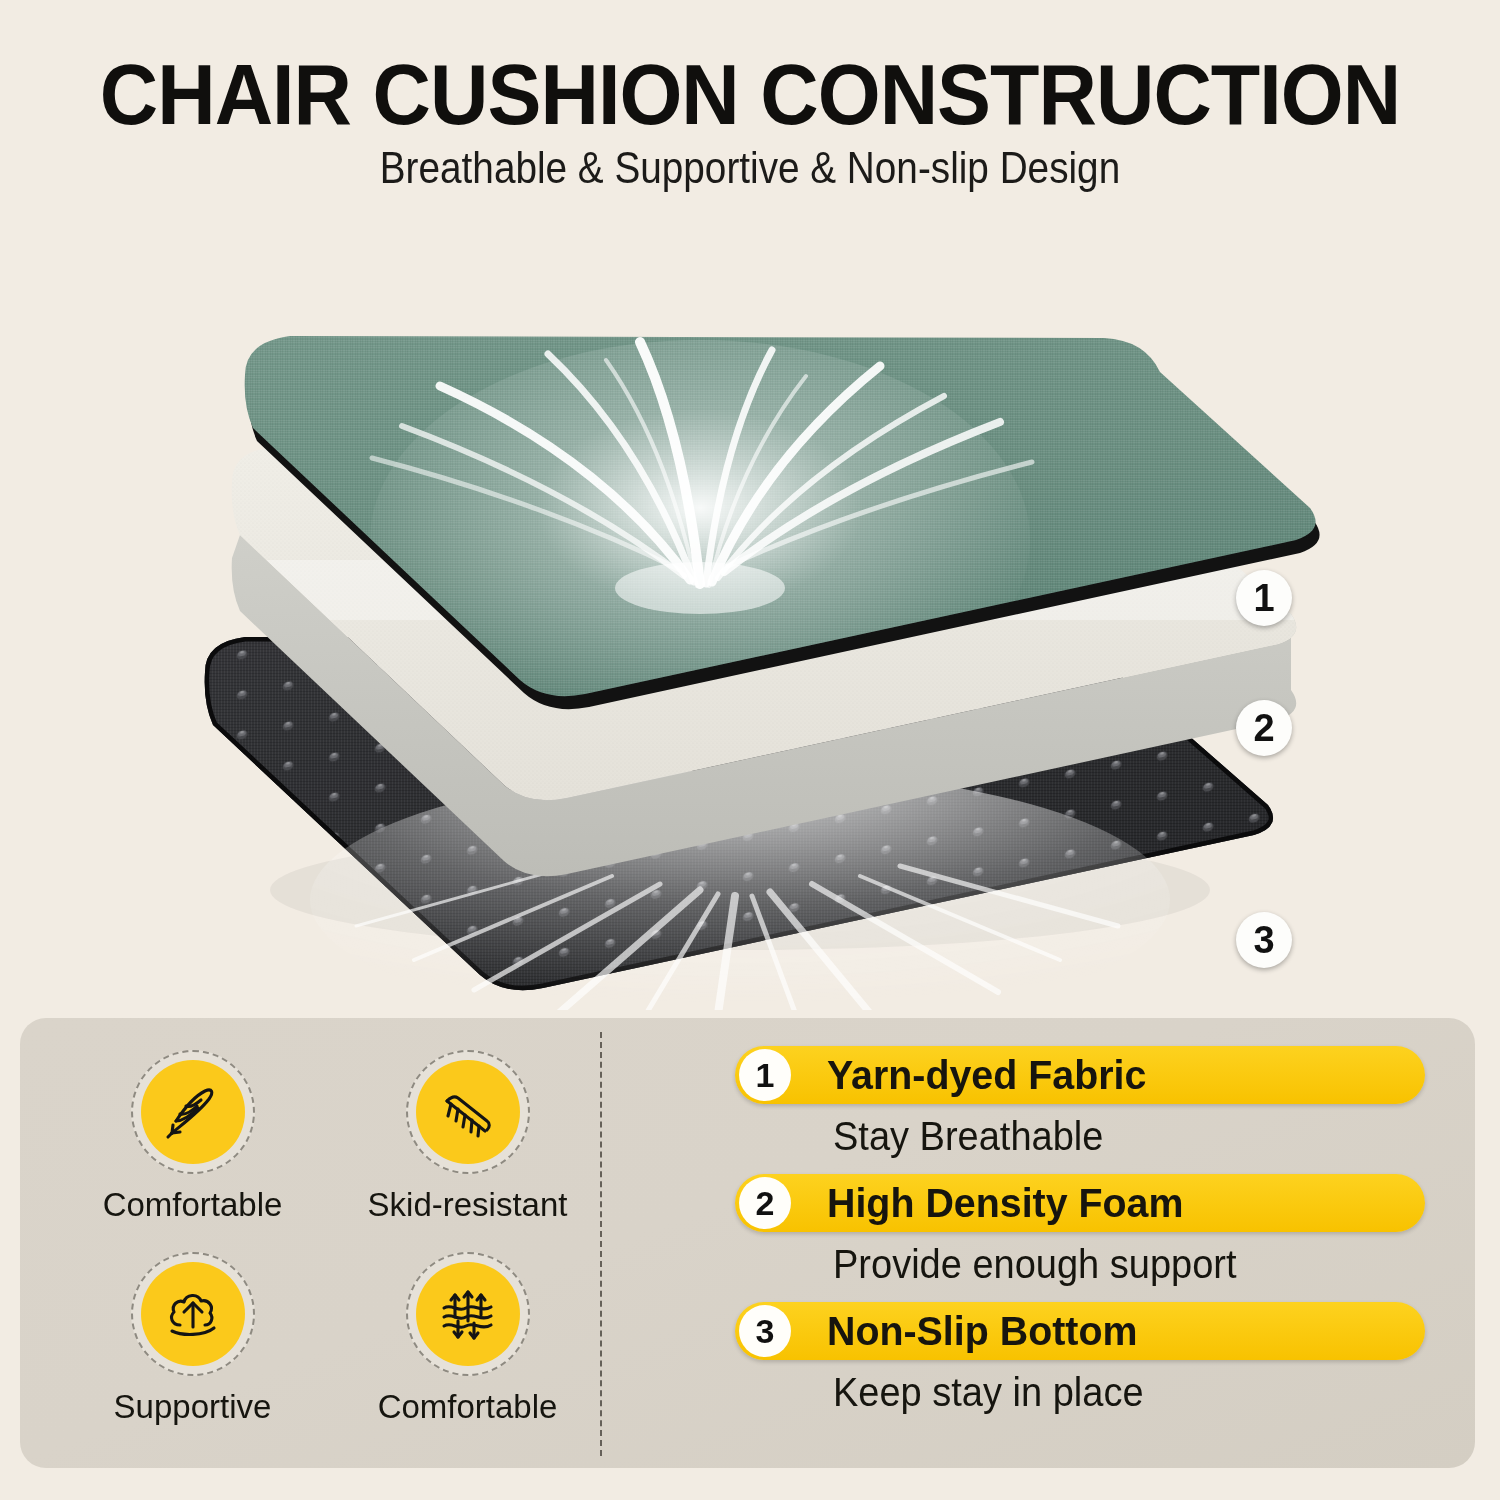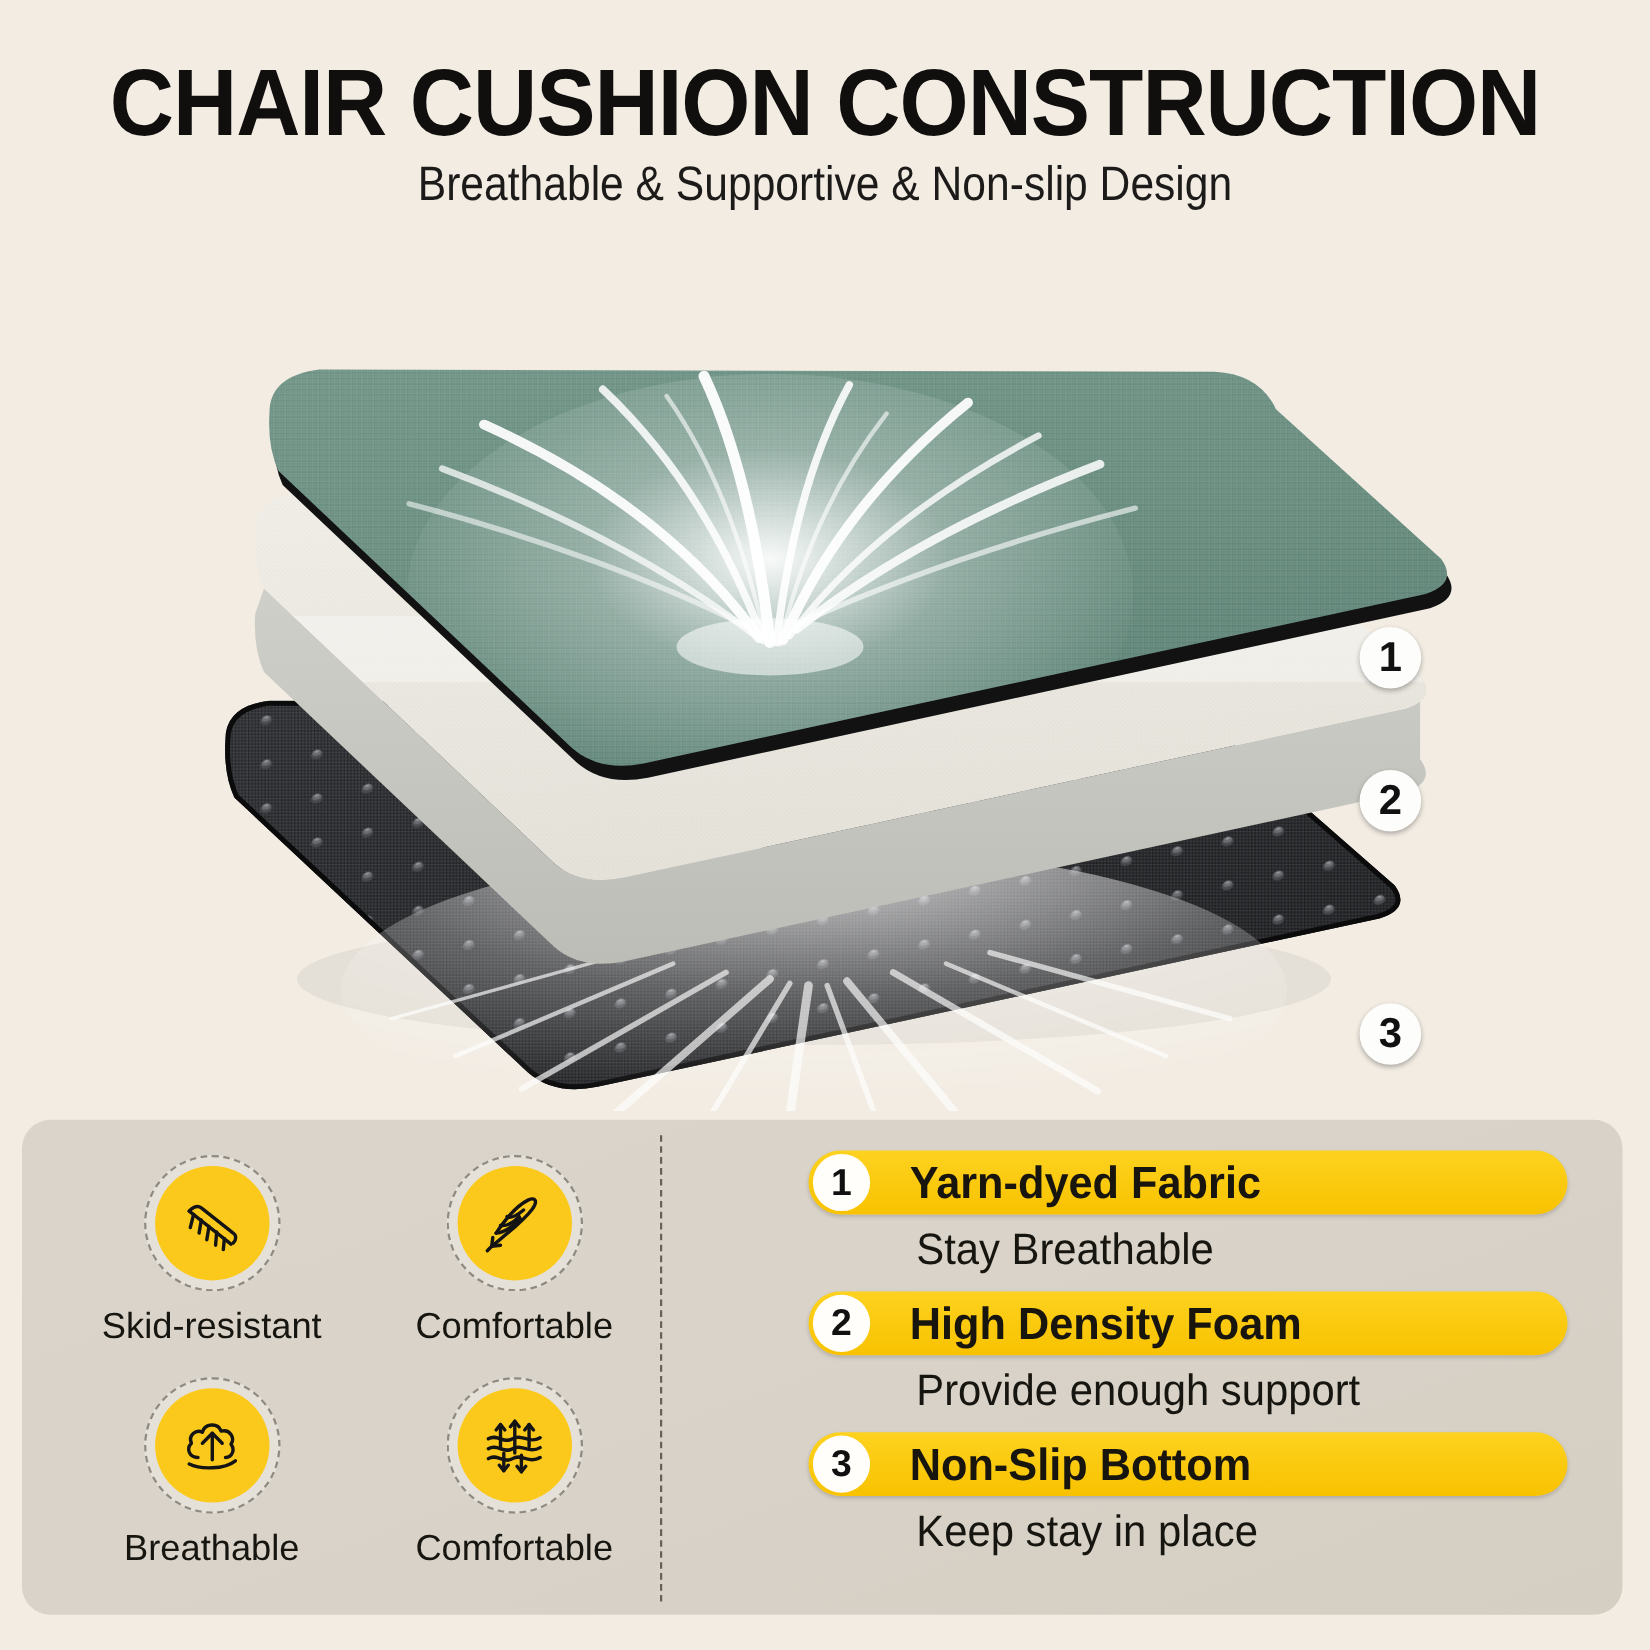--- a/index.html
+++ b/index.html
@@ -274,67 +274,67 @@
   <div class="panel"></div>
   <div class="divider"></div>
 
   <div class="features">
 
     <div class="feature">
       <div class="ring">
         <div class="disc">
           <svg width="66" height="66" viewBox="0 0 66 66">
             <g fill="none" stroke="#141414" stroke-width="3.1" stroke-linecap="round" stroke-linejoin="round">
+              <path d="M12 54 C24 44 40 32 49 20 C54 13 52 9 45 12 C35 17 24 30 16 42"></path>
+              <path d="M16 42 C22 42 30 37 38 29"></path>
+              <path d="M20 35 C25 36 31 33 37 27"></path>
+              <path d="M26 27 C30 29 35 26 41 21"></path>
+              <path d="M12 54 L8 58"></path>
+              <path d="M12 54 L20 53"></path>
+              <path d="M12 54 L13 46"></path>
+            </g>
+          </svg>
+        </div>
+      </div>
+      <div class="feature-label">Comfortable</div>
+    </div>
+
+    <div class="feature">
+      <div class="ring">
+        <div class="disc">
+          <svg width="66" height="66" viewBox="0 0 66 66">
+            <g fill="none" stroke="#141414" stroke-width="3.1" stroke-linecap="round" stroke-linejoin="round">
               <path d="M12 22 C16 18 20 17 23 19 L52 42 C55 44 55 48 52 51"></path>
               <path d="M12 22 L50 52"></path>
               <path d="M16 25 L13 37"></path>
               <path d="M23 30 L21 42"></path>
               <path d="M30 36 L28 48"></path>
               <path d="M37 41 L36 53"></path>
               <path d="M44 47 L43 57"></path>
             </g>
           </svg>
         </div>
       </div>
       <div class="feature-label">Skid-resistant</div>
-    </div>
-
-    <div class="feature">
-      <div class="ring">
-        <div class="disc">
-          <svg width="66" height="66" viewBox="0 0 66 66">
-            <g fill="none" stroke="#141414" stroke-width="3.1" stroke-linecap="round" stroke-linejoin="round">
-              <path d="M12 54 C24 44 40 32 49 20 C54 13 52 9 45 12 C35 17 24 30 16 42"></path>
-              <path d="M16 42 C22 42 30 37 38 29"></path>
-              <path d="M20 35 C25 36 31 33 37 27"></path>
-              <path d="M26 27 C30 29 35 26 41 21"></path>
-              <path d="M12 54 L8 58"></path>
-              <path d="M12 54 L20 53"></path>
-              <path d="M12 54 L13 46"></path>
-            </g>
-          </svg>
-        </div>
-      </div>
-      <div class="feature-label">Comfortable</div>
     </div>
 
     <div class="feature">
       <div class="ring">
         <div class="disc">
           <svg width="66" height="66" viewBox="0 0 66 66">
             <g fill="none" stroke="#141414" stroke-width="3.1" stroke-linecap="round" stroke-linejoin="round">
               <path d="M20 44 C12 44 9 36 14 31 C11 24 18 18 24 21 C26 13 38 12 41 20 C49 18 54 26 50 32 C54 37 51 44 45 44"></path>
               <path d="M33 46 L33 22"></path>
               <path d="M24 31 L33 22 L42 31"></path>
               <path d="M12 50 C22 55 44 55 54 47"></path>
             </g>
           </svg>
         </div>
       </div>
-      <div class="feature-label">Breathable</div>
+      <div class="feature-label">Supportive</div>
     </div>
 
     <div class="feature">
       <div class="ring">
         <div class="disc">
           <svg width="66" height="66" viewBox="0 0 66 66">
             <g fill="none" stroke="#141414" stroke-width="3.1" stroke-linecap="round" stroke-linejoin="round">
               <path d="M9 27 C17 22 23 32 31 27 C39 22 46 32 56 26"></path>
               <path d="M9 36 C17 31 23 41 31 36 C39 31 46 41 56 35"></path>
               <path d="M9 45 C17 40 23 50 31 45 C39 40 46 50 56 44"></path>

